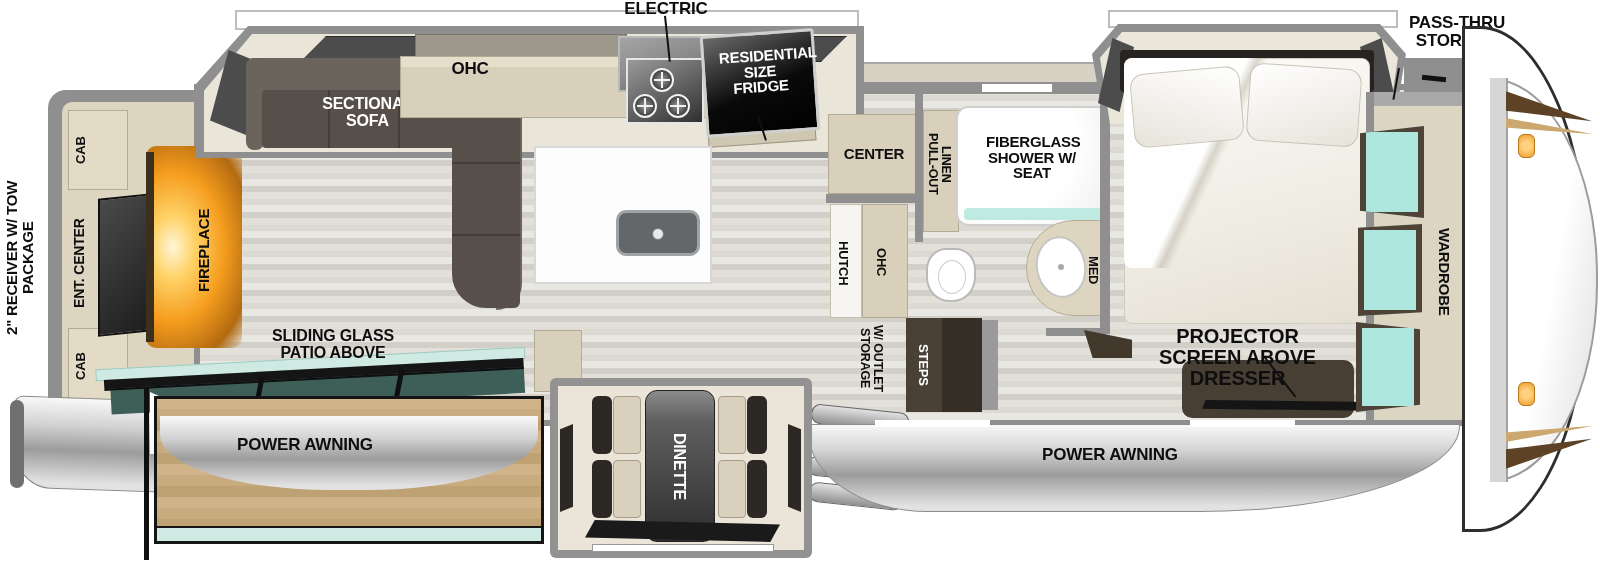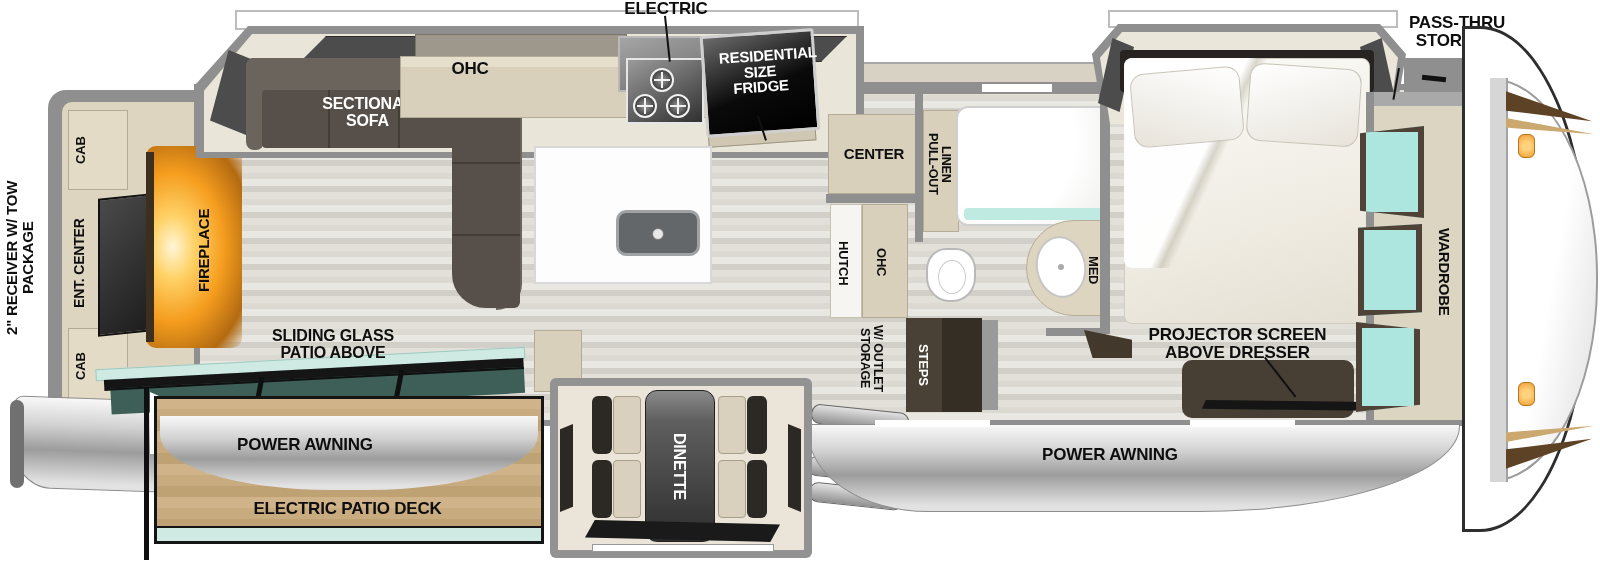--- a/index.html
+++ b/index.html
@@ -105,20 +105,21 @@
   <div class="lbl vdl" style="left:836px;top:218px;width:20px;height:90px;font-size:13px;">HUTCH</div>
   <div class="lbl vdl" style="left:874px;top:232px;width:20px;height:60px;font-size:13px;">OHC</div>
 
   <div class="abs wall" style="left:915px;top:92px;width:8px;height:150px;"></div>
   <div class="abs tan" style="left:923px;top:110px;width:36px;height:122px;"></div>
   <div class="lbl vdl" style="left:926px;top:128px;width:30px;height:72px;font-size:12.5px;">PULL-OUT LINEN</div>
 
   <div class="abs" style="left:956px;top:106px;width:154px;height:120px;border-radius:12px;
               background:radial-gradient(circle at 30% 30%, #ffffff 55%, #ededeb);border:2px solid #cfcfcf;box-sizing:border-box;"></div>
   <div class="abs" style="left:964px;top:208px;width:138px;height:12px;background:#bfeae2;border-radius:4px;"></div>
+  <div class="lbl" style="left:986px;top:134px;width:92px;font-size:15px;">FIBERGLASS SHOWER W/ SEAT</div>
 
   <div class="abs" style="left:926px;top:248px;width:50px;height:54px;background:#fff;border:2px solid #b9b9b9;
               border-radius:40% 40% 46% 46%;box-sizing:border-box;"></div>
   <div class="abs" style="left:938px;top:260px;width:26px;height:32px;border:1px solid #ccc;border-radius:50%;"></div>
 
   <div class="abs" style="left:1026px;top:220px;width:84px;height:96px;background:#ddd5c0;border:1px solid #b5ad98;
               border-radius:60px 0 0 60px;box-sizing:border-box;"></div>
   <div class="abs" style="left:1036px;top:236px;width:50px;height:62px;background:#fff;border:2px solid #c6c6c6;
               border-radius:50%;transform:rotate(-10deg);box-sizing:border-box;"></div>
   <div class="abs" style="left:1058px;top:264px;width:6px;height:6px;background:#aaa;border-radius:50%;"></div>
@@ -164,21 +165,21 @@
               background:linear-gradient(165deg,#fcfbf8,#efece3 60%,#e4dfd2);box-sizing:border-box;"></div>
   <div class="abs" style="left:1124px;top:58px;width:246px;height:210px;border-radius:8px;
               background:linear-gradient(115deg, rgba(255,255,255,.95) 36%, rgba(185,180,165,.5) 39%, rgba(255,255,255,0) 42%);"></div>
   <div class="abs" style="left:1132px;top:70px;width:110px;height:74px;border-radius:14px;border:1px solid #c9c4b8;
               background:linear-gradient(200deg,#ffffff,#e7e3da);transform:rotate(-5deg);box-sizing:border-box;"></div>
   <div class="abs" style="left:1248px;top:66px;width:112px;height:78px;border-radius:14px;border:1px solid #c9c4b8;
               background:linear-gradient(160deg,#ffffff,#e7e3da);transform:rotate(4deg);box-sizing:border-box;"></div>
 
   <div class="abs" style="left:1182px;top:360px;width:172px;height:58px;background:#473e34;border-radius:10px;"></div>
   <div class="abs" style="left:1202px;top:400px;width:190px;height:11px;background:#151515;clip-path:polygon(2% 0,100% 20%,98% 100%,0 80%);"></div>
-  <div class="lbl" style="left:1140px;top:326px;width:195px;font-size:17px;">PROJECTOR SCREEN ABOVE DRESSER</div>
+  <div class="lbl" style="left:1140px;top:326px;width:195px;font-size:20px;">PROJECTOR SCREEN ABOVE DRESSER</div>
   <div class="line" style="left:1264px;top:358px;width:2px;height:50px;transform:rotate(-38deg);"></div>
 
   <div class="abs" style="left:1404px;top:58px;width:70px;height:36px;background:#8f8f8f;clip-path:polygon(0 0,100% 0,88% 100%,0 100%);"></div>
   <div class="abs" style="left:1374px;top:92px;width:96px;height:328px;background:#dcd5c1;"></div>
   <div class="abs" style="left:1374px;top:92px;width:96px;height:14px;background:#a9a9a9;"></div>
   <div class="abs wall" style="left:1366px;top:92px;width:8px;height:328px;"></div>
 
   <div class="abs" style="left:1360px;top:126px;width:64px;height:92px;background:#ade6de;border:6px solid #4e4336;
               clip-path:polygon(0 8%,100% 0,100% 100%,0 92%);box-sizing:border-box;"></div>
   <div class="abs" style="left:1358px;top:224px;width:64px;height:92px;background:#ade6de;border:6px solid #4e4336;
@@ -223,21 +224,20 @@
   <div class="lbl" style="left:248px;top:328px;width:170px;font-size:16px;">SLIDING GLASS PATIO ABOVE</div>
 
   <div class="abs" style="left:144px;top:388px;width:404px;height:166px;">
     <div class="abs" style="left:0;top:0;width:5px;height:172px;background:#0f0f0f;"></div>
     <div class="abs" style="left:6px;top:4px;width:140px;height:62px;background:linear-gradient(100deg,#ffffff,#b9b9b9);clip-path:polygon(0 0,100% 100%,0 100%);"></div>
     <div class="abs wood" style="left:10px;top:8px;width:390px;height:148px;border:3px solid #151515;box-sizing:border-box;"></div>
     <div class="abs silver" style="left:16px;top:28px;width:378px;height:74px;border-radius:0 0 45% 45% / 0 0 55px 55px;"></div>
     <div class="abs" style="left:13px;top:138px;width:384px;height:15px;background:#cfeae3;border-top:2px solid #151515;box-sizing:border-box;"></div>
   </div>
   <div class="lbl" style="left:210px;top:436px;width:190px;font-size:17px;white-space:nowrap;">POWER AWNING</div>
-  <div class="lbl" style="left:235px;top:500px;width:225px;font-size:17px;white-space:nowrap;">ELECTRIC PATIO DECK</div>
 
   <div class="abs" style="left:550px;top:378px;width:262px;height:180px;background:#929292;border-radius:6px;"></div>
   <div class="abs" style="left:558px;top:386px;width:246px;height:164px;background:#eae5d8;"></div>
   <div class="abs" style="left:560px;top:424px;width:13px;height:88px;background:#2c2824;clip-path:polygon(0 6%,100% 0,100% 94%,0 100%);"></div>
   <div class="abs" style="left:788px;top:424px;width:13px;height:88px;background:#2c2824;clip-path:polygon(0 0,100% 6%,100% 100%,0 94%);"></div>
 
   <div class="abs" style="left:592px;top:396px;width:20px;height:58px;background:#2c2824;border-radius:6px;"></div>
   <div class="abs" style="left:613px;top:396px;width:28px;height:58px;background:#d9d1bd;border:1px solid #a89f8a;border-radius:4px;box-sizing:border-box;"></div>
   <div class="abs" style="left:592px;top:460px;width:20px;height:58px;background:#2c2824;border-radius:6px;"></div>
   <div class="abs" style="left:613px;top:460px;width:28px;height:58px;background:#d9d1bd;border:1px solid #a89f8a;border-radius:4px;box-sizing:border-box;"></div>

